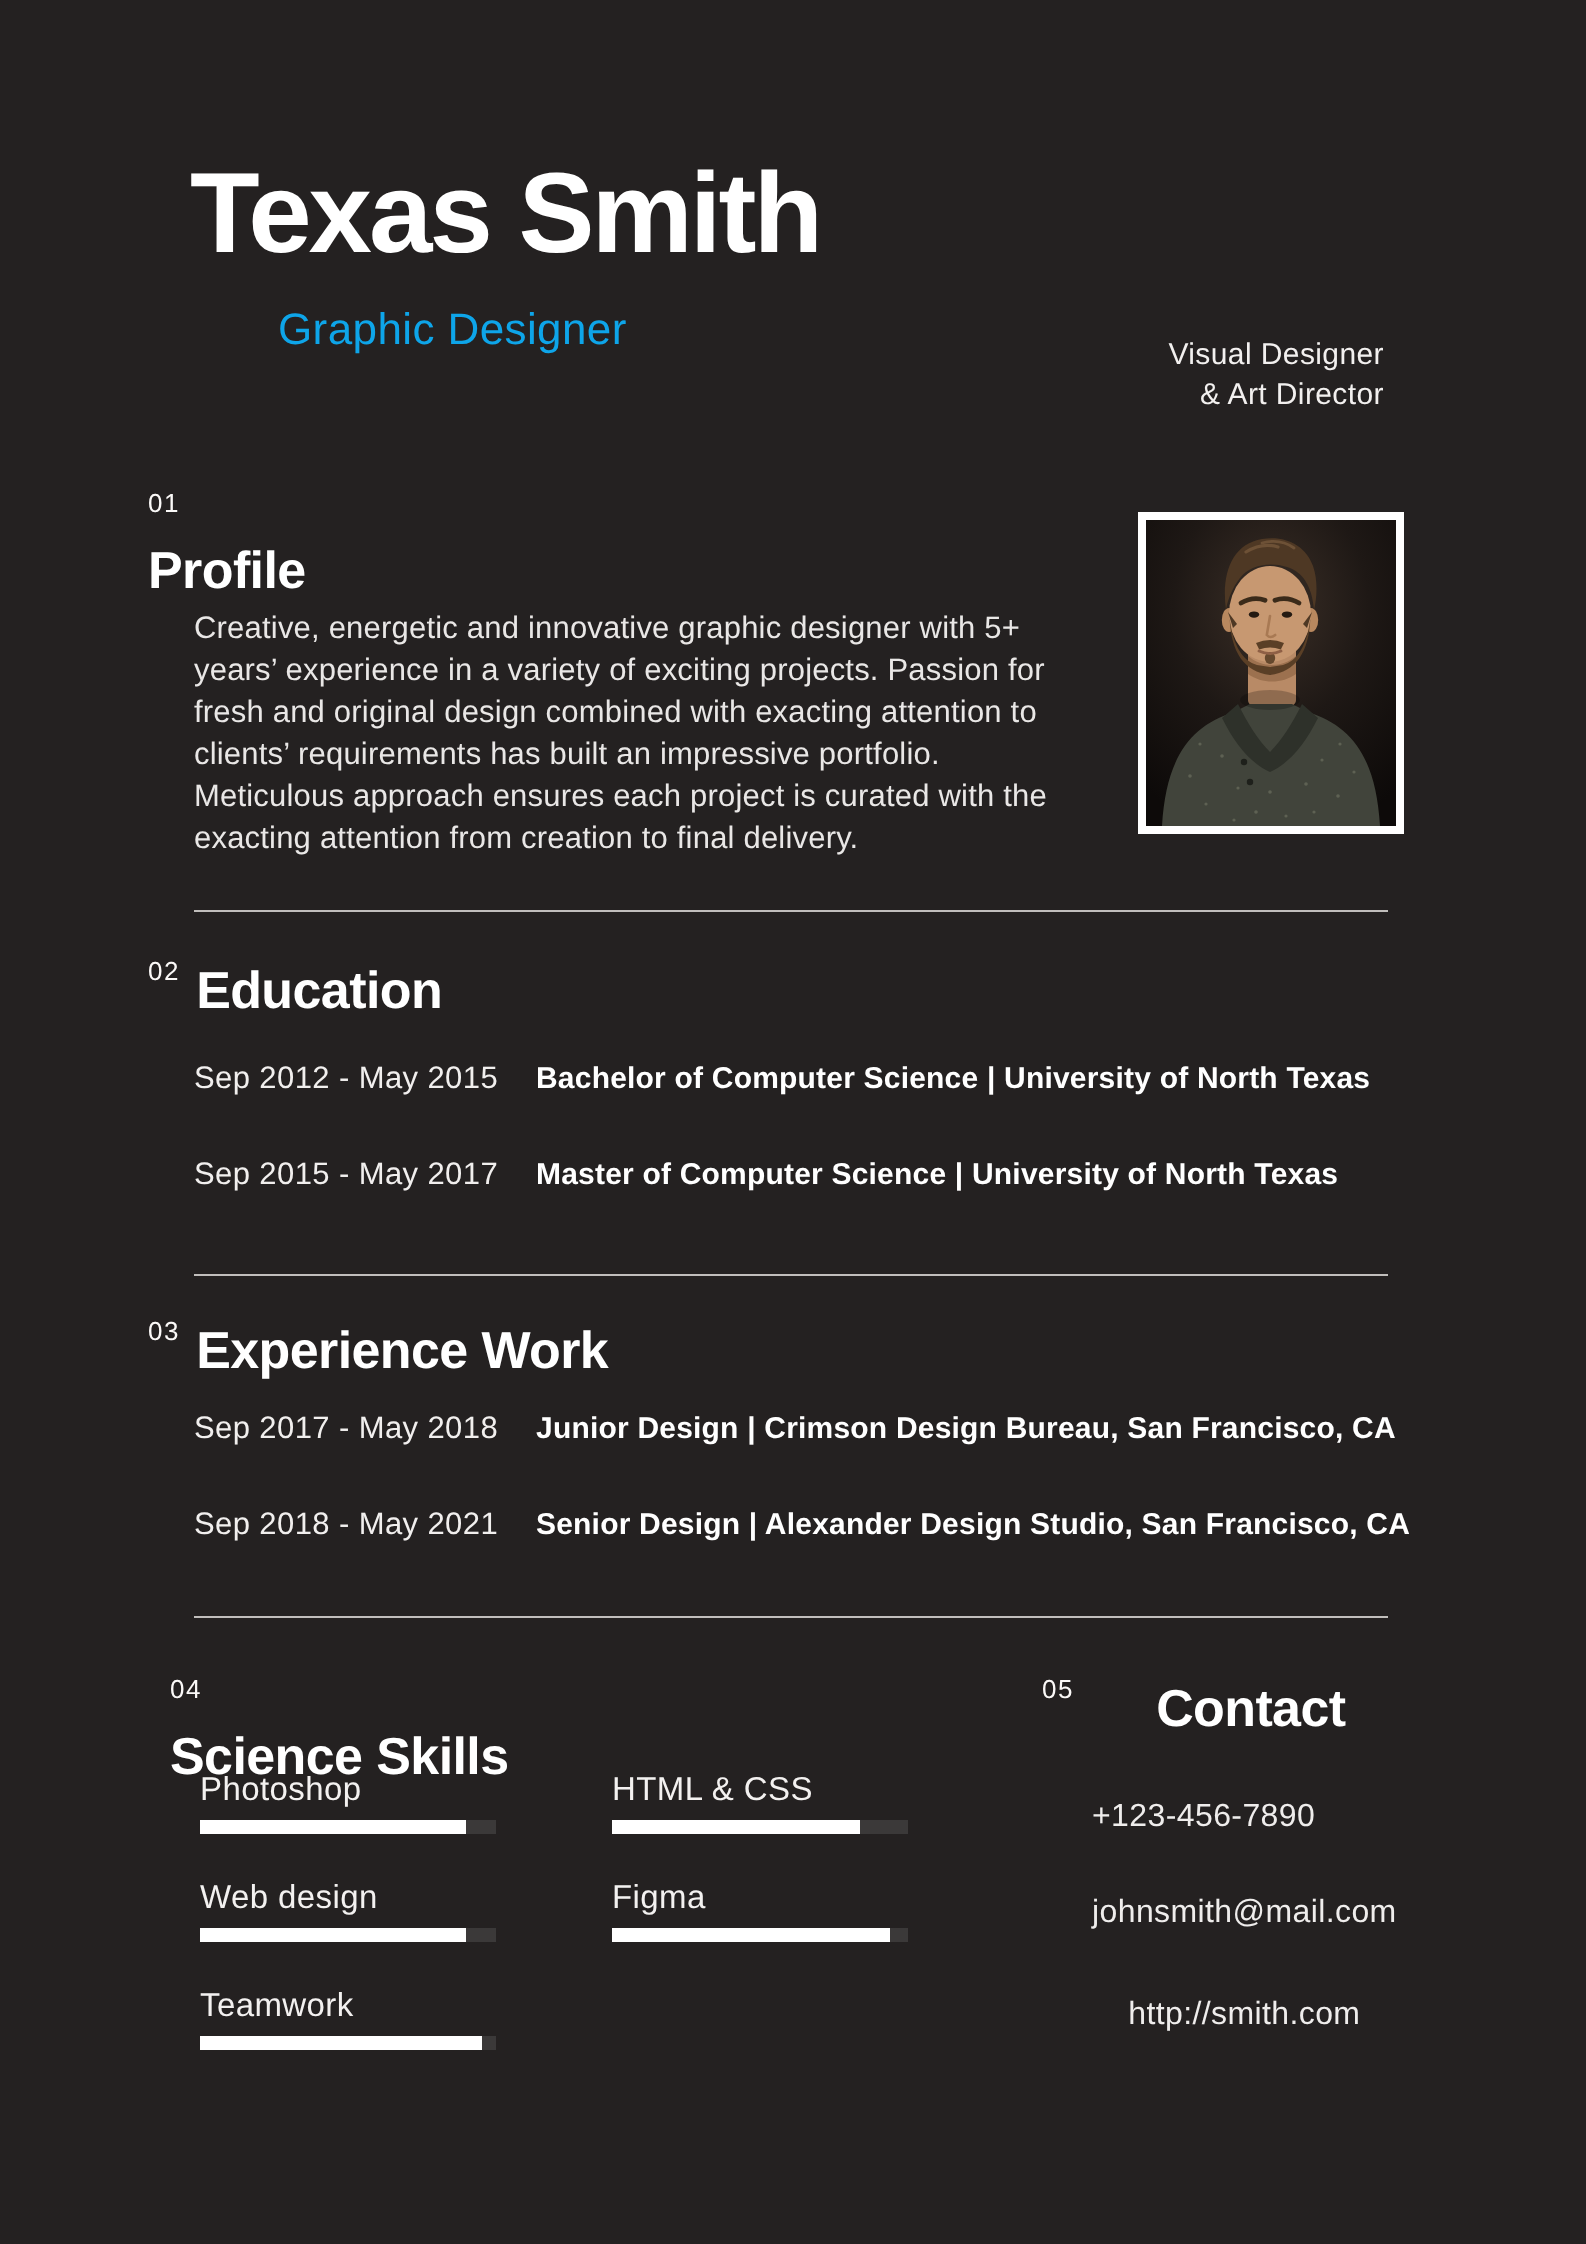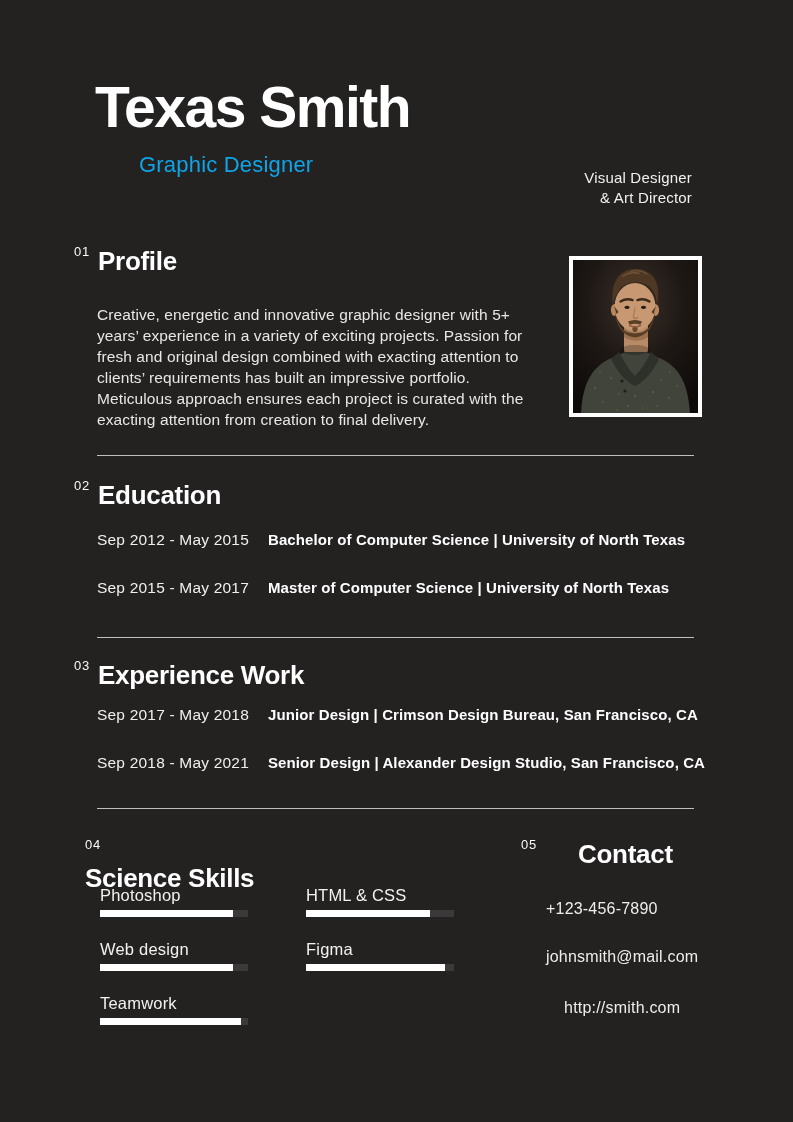--- a/index.html
+++ b/index.html
@@ -22,21 +22,21 @@
   .tagline {
     position:absolute; right:101px; top:168px; text-align:right;
     font-size:15px; line-height:20px; color:#f2f0ef; letter-spacing:.2px;
   }
 
   
   .section-head { position:absolute; display:flex; align-items:flex-start; gap:8px; }
   .sec-num  { font-size:13px; font-weight:400; letter-spacing:.8px; padding-top:1px; color:#fbf9f8; }
   .sec-title{ margin:0; font-size:26px; font-weight:700; letter-spacing:-.3px; line-height:1; padding-top:5px; color:#ffffff; white-space:nowrap; }
 
-  .head-profile    { left:74px;  top:243px; }
+  .head-profile    { left:74px;  top:243px;flex-direction:column; }
   .head-education  { left:74px;  top:477px; }
   .head-experience { left:74px;  top:657px; }
   .head-skills     { left:85px;  top:836px;flex-direction:column; }
   .head-contact    { left:521px; top:836px;gap:41px; }
 
   
   .profile-body {
     position:absolute; left:97px; top:288px; width:470px;
     font-size:15.5px; line-height:21px; color:#e9e7e6;
     white-space:pre-line; letter-spacing:.1px;

